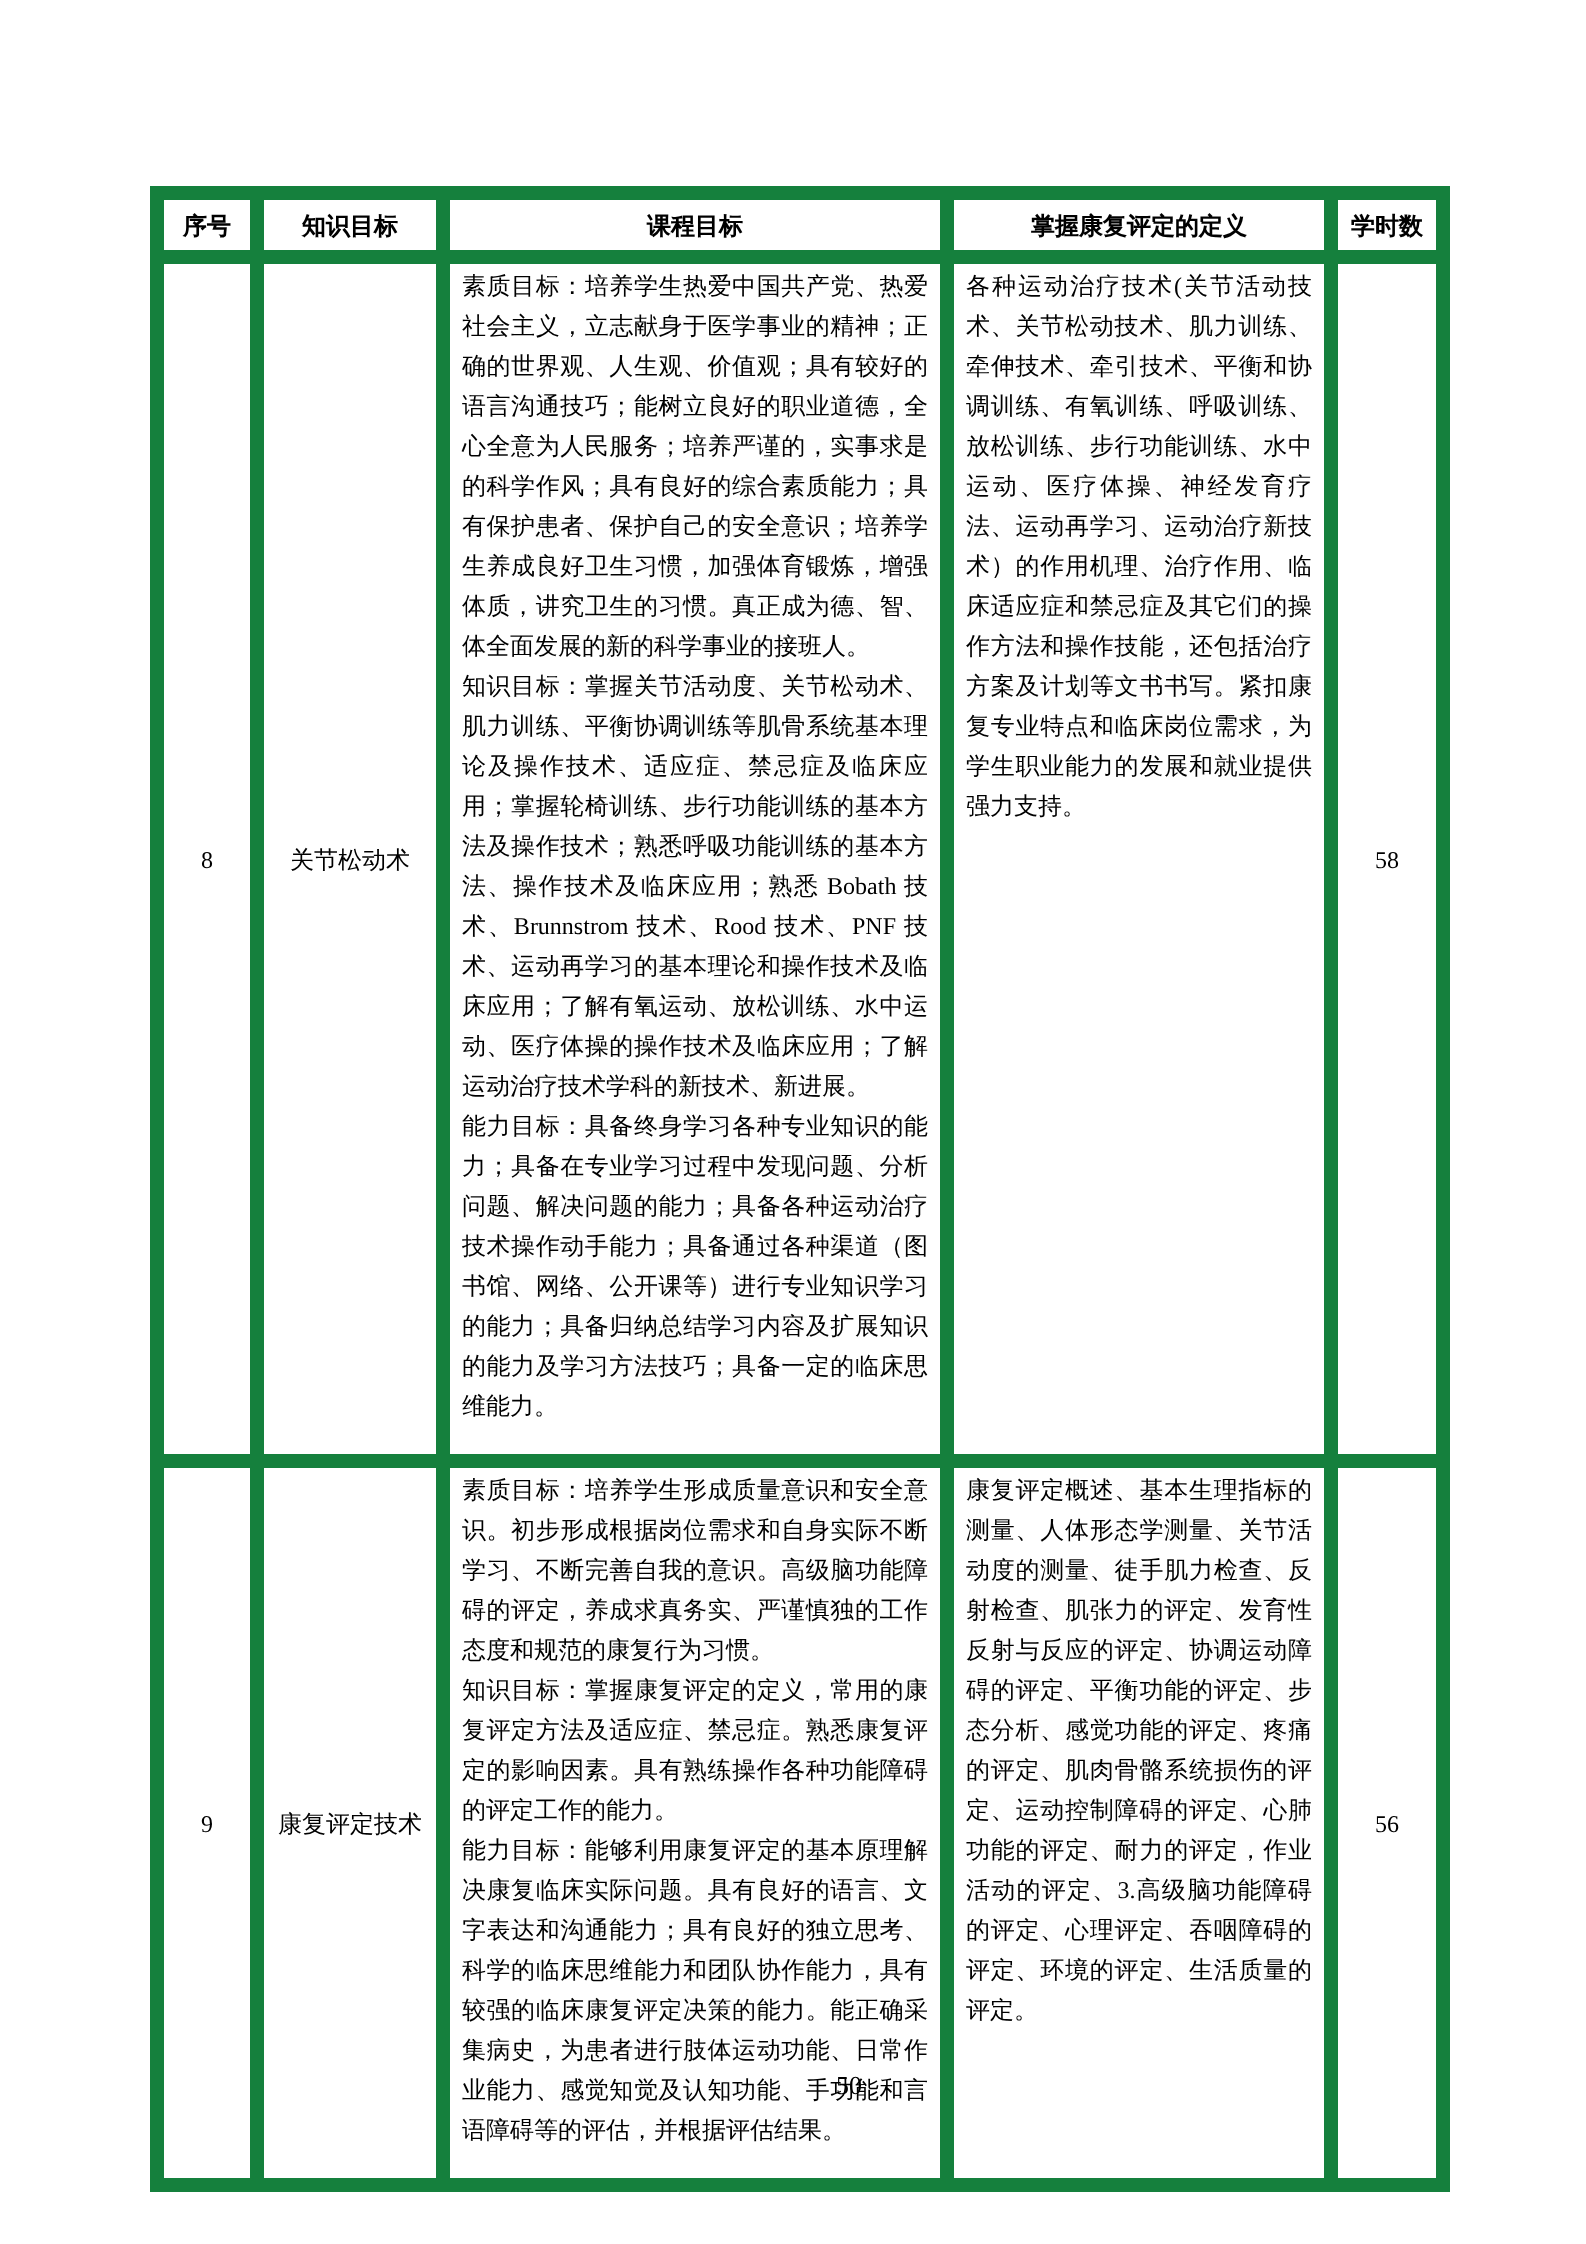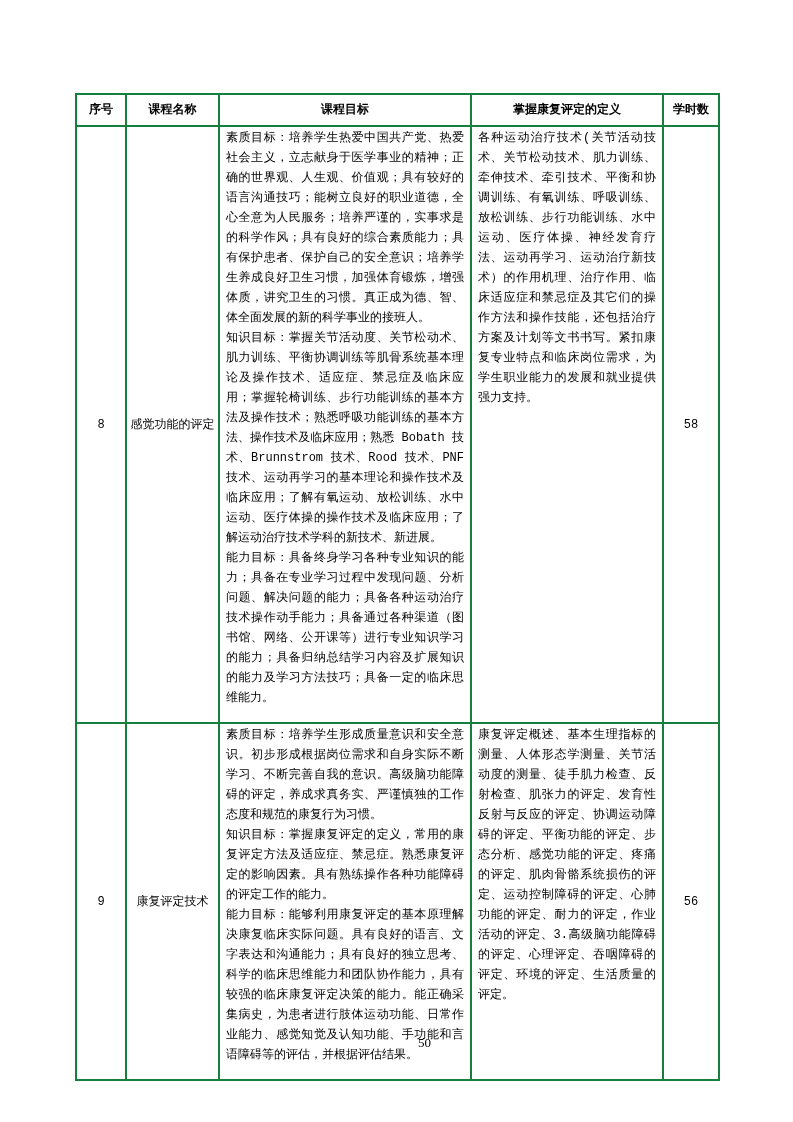--- a/index.html
+++ b/index.html
@@ -20,25 +20,24 @@
     position: absolute;
     left: 75px;
     top: 93px;
     width: 643px;
     border-collapse: collapse;
     table-layout: fixed;
     border: 1.5px solid #000000;
   }
   table.course-table th,
   table.course-table td {
-    border: 2px solid #15803d;
+    border: 7px solid #15803d;
     font-size: 12px;
     line-height: 20px;
     box-sizing: border-box;
-    font-family: Liberation Mono, monospace;
   }
   th.h-cell {
     font-weight: bold;
     font-size: 12.5px;
     text-align: center;
     vertical-align: middle;
     height: 32px;
     padding: 2px 2px;
   }
   td.c-num, td.c-hours {
@@ -80,30 +79,30 @@
     <colgroup>
       <col style="width:50px">
       <col style="width:93px">
       <col style="width:252px">
       <col style="width:192px">
       <col style="width:56px">
     </colgroup>
     <thead>
       <tr>
         <th class="h-cell">序号</th>
-        <th class="h-cell">课程名称</th>
+        <th class="h-cell">知识目标</th>
         <th class="h-cell">课程目标</th>
         <th class="h-cell">掌握康复评定的定义</th>
         <th class="h-cell">学时数</th>
       </tr>
     </thead>
     <tbody>
       <tr class="row-8">
         <td class="c-num">8</td>
-        <td class="c-name">感觉功能的评定</td>
+        <td class="c-name">关节松动术</td>
         <td class="c-obj">
           <p>素质目标：培养学生热爱中国共产党、热爱社会主义，立志献身于医学事业的精神；正确的世界观、人生观、价值观；具有较好的语言沟通技巧；能树立良好的职业道德，全心全意为人民服务；培养严谨的，实事求是的科学作风；具有良好的综合素质能力；具有保护患者、保护自己的安全意识；培养学生养成良好卫生习惯，加强体育锻炼，增强体质，讲究卫生的习惯。真正成为德、智、体全面发展的新的科学事业的接班人。</p>
           <p>知识目标：掌握关节活动度、关节松动术、肌力训练、平衡协调训练等肌骨系统基本理论及操作技术、适应症、禁忌症及临床应用；掌握轮椅训练、步行功能训练的基本方法及操作技术；熟悉呼吸功能训练的基本方法、操作技术及临床应用；熟悉 Bobath 技术、Brunnstrom 技术、Rood 技术、PNF 技术、运动再学习的基本理论和操作技术及临床应用；了解有氧运动、放松训练、水中运动、医疗体操的操作技术及临床应用；了解运动治疗技术学科的新技术、新进展。</p>
           <p>能力目标：具备终身学习各种专业知识的能力；具备在专业学习过程中发现问题、分析问题、解决问题的能力；具备各种运动治疗技术操作动手能力；具备通过各种渠道（图书馆、网络、公开课等）进行专业知识学习的能力；具备归纳总结学习内容及扩展知识的能力及学习方法技巧；具备一定的临床思维能力。</p>
         </td>
         <td class="c-content">
           <p>各种运动治疗技术(关节活动技术、关节松动技术、肌力训练、牵伸技术、牵引技术、平衡和协调训练、有氧训练、呼吸训练、放松训练、步行功能训练、水中运动、医疗体操、神经发育疗法、运动再学习、运动治疗新技术）的作用机理、治疗作用、临床适应症和禁忌症及其它们的操作方法和操作技能，还包括治疗方案及计划等文书书写。紧扣康复专业特点和临床岗位需求，为学生职业能力的发展和就业提供强力支持。</p>
         </td>
         <td class="c-hours">58</td>
       </tr>

